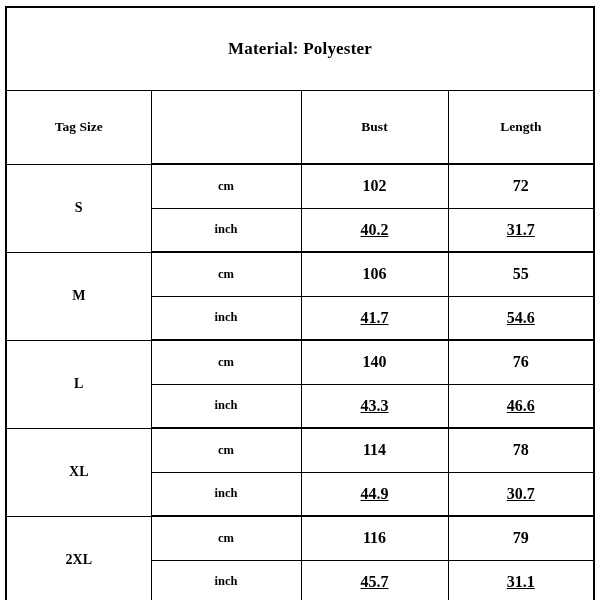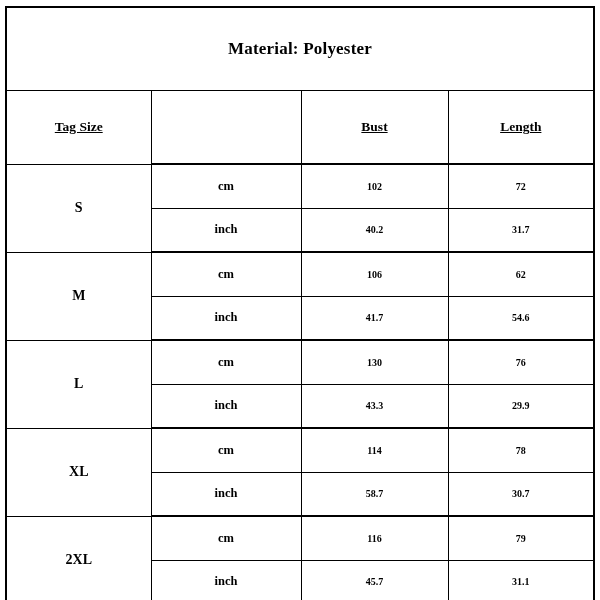--- a/index.html
+++ b/index.html
@@ -50,49 +50,49 @@
     font-size: 17px;
     letter-spacing: 0.2px;
     height: 80px;
     border-bottom: 2px solid #000000;
   }
 
   td.col-header {
     font-size: 13.5px;
     height: 70px;
     border-bottom: 2px solid #000000;
-    text-decoration: underline;
   }
 
   td.size-cell {
     font-size: 14px;
     border-bottom: 2px solid #000000;
     border-top: 2px solid #000000;
   }
 
   td.unit-cell {
     font-size: 12.5px;
   }
 
   td.value-cell {
-    font-size: 10px;
+    font-size: 16px;
   }
 
   tr.row-cm td.unit-cell,
   tr.row-cm td.value-cell {
     border-top: 2px solid #000000;
   }
 
   tr.row-inch td.unit-cell,
   tr.row-inch td.value-cell {
     border-bottom: 2px solid #000000;
   }
 
   td.shaded {
     background: #bfbfbf;
+    text-decoration: underline;
   }
 
   tr.data-row { height: 44px; }
 </style>
 </head>
 <body>
 
 <div id="size-chart-wrap">
   <table class="size-chart">
     <colgroup>
@@ -122,49 +122,49 @@
       <tr class="data-row row-inch">
         <td class="unit-cell">inch</td>
         <td class="value-cell shaded">40.2</td>
         <td class="value-cell shaded">31.7</td>
       </tr>
 
       <tr class="data-row row-cm">
         <td class="size-cell" rowspan="2">M</td>
         <td class="unit-cell">cm</td>
         <td class="value-cell">106</td>
-        <td class="value-cell">62</td>
+        <td class="value-cell">55</td>
       </tr>
       <tr class="data-row row-inch">
         <td class="unit-cell">inch</td>
         <td class="value-cell shaded">41.7</td>
         <td class="value-cell shaded">54.6</td>
       </tr>
 
       <tr class="data-row row-cm">
         <td class="size-cell" rowspan="2">L</td>
         <td class="unit-cell">cm</td>
-        <td class="value-cell">130</td>
+        <td class="value-cell">140</td>
         <td class="value-cell">76</td>
       </tr>
       <tr class="data-row row-inch">
         <td class="unit-cell">inch</td>
         <td class="value-cell shaded">43.3</td>
-        <td class="value-cell shaded">29.9</td>
+        <td class="value-cell shaded">46.6</td>
       </tr>
 
       <tr class="data-row row-cm">
         <td class="size-cell" rowspan="2">XL</td>
         <td class="unit-cell">cm</td>
         <td class="value-cell">114</td>
         <td class="value-cell">78</td>
       </tr>
       <tr class="data-row row-inch">
         <td class="unit-cell">inch</td>
-        <td class="value-cell shaded">58.7</td>
+        <td class="value-cell shaded">44.9</td>
         <td class="value-cell shaded">30.7</td>
       </tr>
 
       <tr class="data-row row-cm">
         <td class="size-cell" rowspan="2">2XL</td>
         <td class="unit-cell">cm</td>
         <td class="value-cell">116</td>
         <td class="value-cell">79</td>
       </tr>
       <tr class="data-row row-inch">

